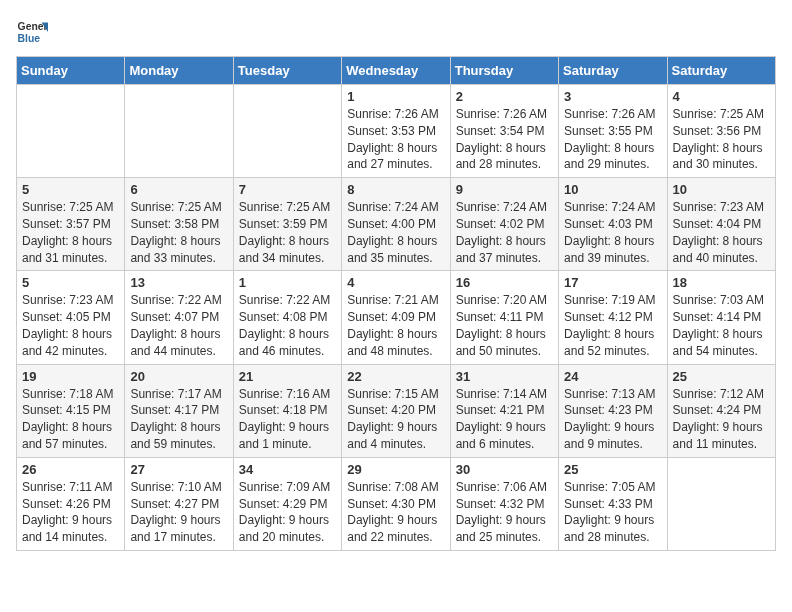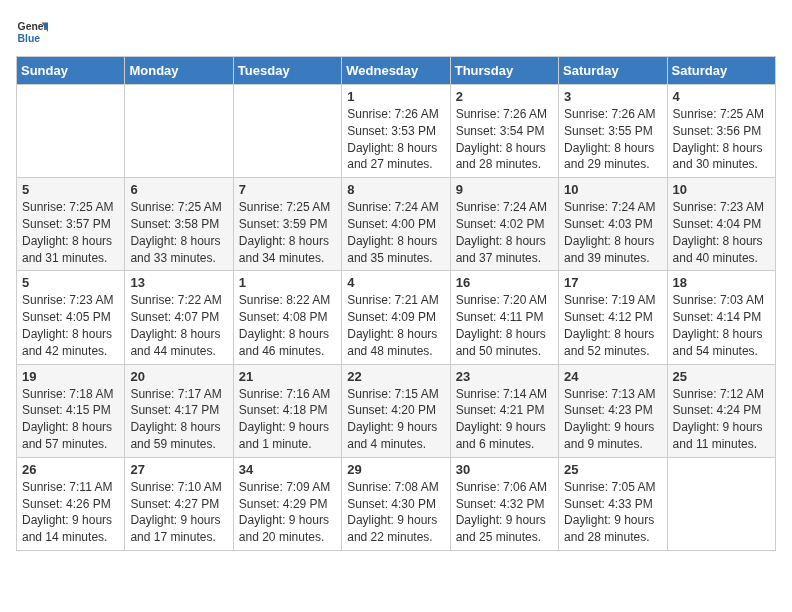--- a/index.html
+++ b/index.html
@@ -192,21 +192,21 @@
 Daylight: 8 hours and 42 minutes.</div>
         </td>
         <td>
           <span class="day-number">13</span>
           <div class="day-info">Sunrise: 7:22 AM
 Sunset: 4:07 PM
 Daylight: 8 hours and 44 minutes.</div>
         </td>
         <td>
           <span class="day-number">1</span>
-          <div class="day-info">Sunrise: 8:22 AM
+          <div class="day-info">Sunrise: 7:22 AM
 Sunset: 4:08 PM
 Daylight: 8 hours and 46 minutes.</div>
         </td>
         <td>
           <span class="day-number">4</span>
           <div class="day-info">Sunrise: 7:21 AM
 Sunset: 4:09 PM
 Daylight: 8 hours and 48 minutes.</div>
         </td>
         <td>
@@ -247,21 +247,21 @@
 Sunset: 4:18 PM
 Daylight: 9 hours and 1 minute.</div>
         </td>
         <td>
           <span class="day-number">22</span>
           <div class="day-info">Sunrise: 7:15 AM
 Sunset: 4:20 PM
 Daylight: 9 hours and 4 minutes.</div>
         </td>
         <td>
-          <span class="day-number">23</span>
+          <span class="day-number">31</span>
           <div class="day-info">Sunrise: 7:14 AM
 Sunset: 4:21 PM
 Daylight: 9 hours and 6 minutes.</div>
         </td>
         <td>
           <span class="day-number">24</span>
           <div class="day-info">Sunrise: 7:13 AM
 Sunset: 4:23 PM
 Daylight: 9 hours and 9 minutes.</div>
         </td>

